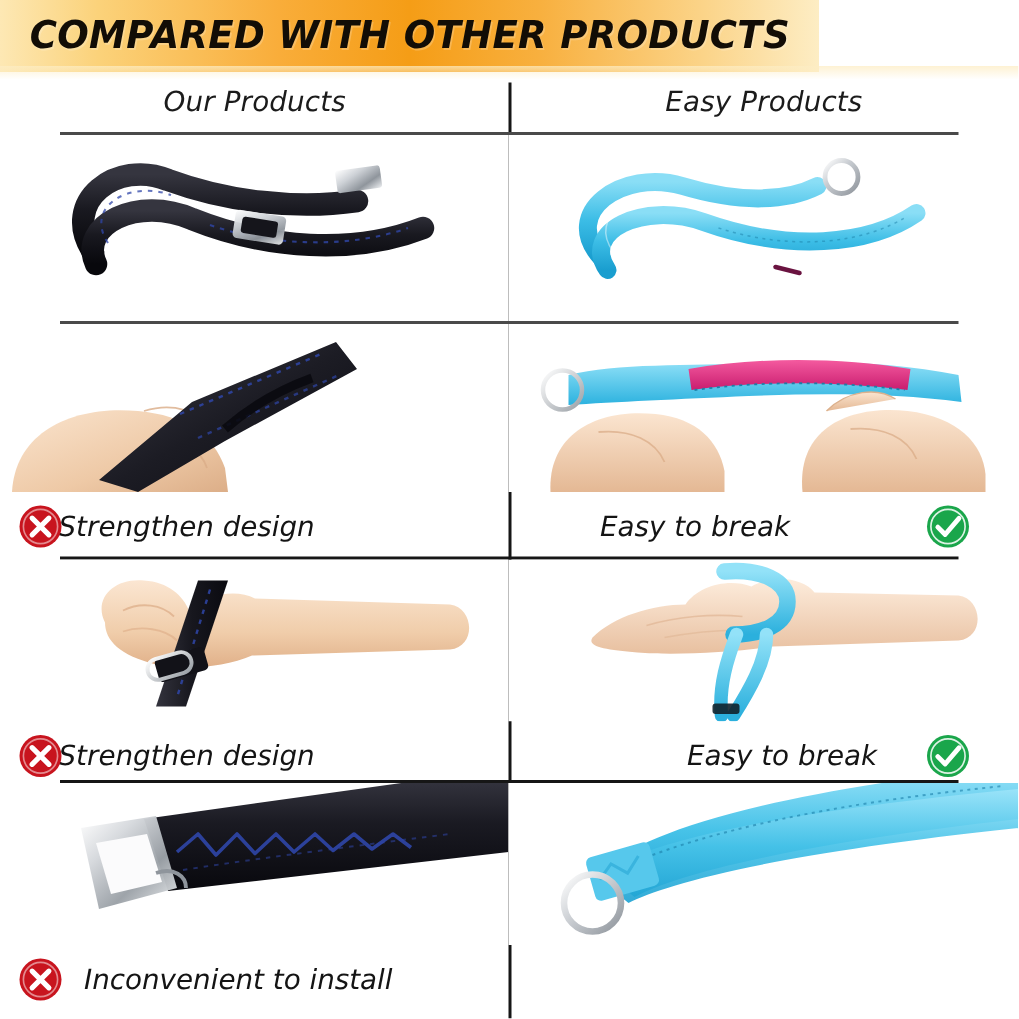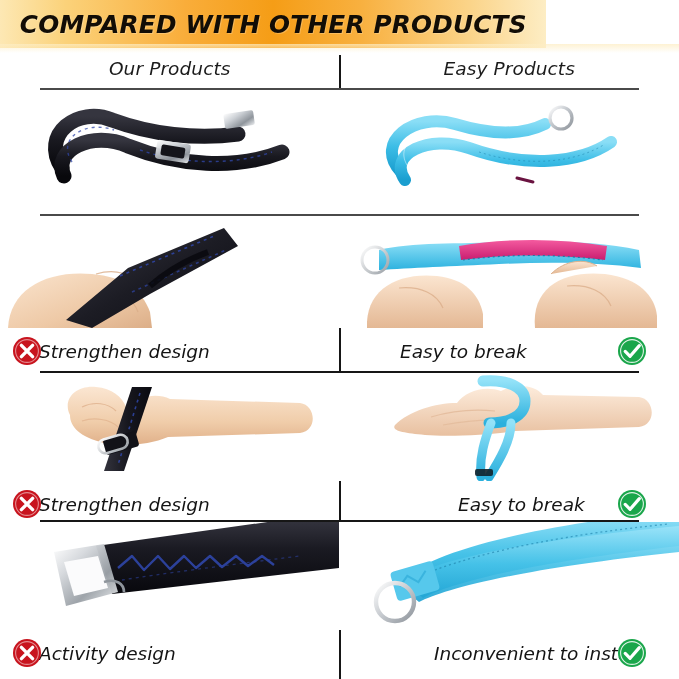--- a/index.html
+++ b/index.html
@@ -447,30 +447,20 @@
           <path d="M96 48 C 150 28, 230 12, 330 2" fill="none" stroke="#1b7fa8" stroke-width="1.3" opacity=".6" stroke-dasharray="2 3"></path>
           <rect x="54" y="44" width="44" height="30" rx="4" fill="#56c8ec" transform="rotate(-16 76 59)"></rect>
           <path d="M60 60 l10 -8 l9 9 l10 -9" fill="none" stroke="#3ab4de" stroke-width="2" transform="rotate(-16 76 59)"></path>
           <circle cx="56" cy="80" r="19" fill="none" stroke="url(#met6)" stroke-width="4.4"></circle>
         </svg>
       </div>
     </div>
   </div>
 
   <div class="caption-strip" style="top:582px">
-    <div class="cap-half left">
-      <span class="cap-text">Activity design</span>
-      <span class="badge-slot-left">
-        <svg class="badge" width="30" height="30" viewBox="0 0 30 30">
-          <circle cx="15" cy="15" r="14" fill="#1aa64b"></circle>
-          <circle cx="15" cy="15" r="11.4" fill="none" stroke="#ffffff" stroke-width="1.1" opacity=".85"></circle>
-          <path d="M8.2 15.4 L13.1 20.3 L22.3 9.6" fill="none" stroke="#ffffff" stroke-width="3.2" stroke-linecap="round" stroke-linejoin="round"></path>
-        </svg>
-      </span>
-    </div>
     <div class="cap-half right">
       <span class="badge-slot-right">
         <svg class="badge" width="30" height="30" viewBox="0 0 30 30">
           <circle cx="15" cy="15" r="14" fill="#c8141e"></circle>
           <circle cx="15" cy="15" r="11.4" fill="none" stroke="#ffffff" stroke-width="1.1" opacity=".5"></circle>
           <path d="M9.4 9.4 L20.6 20.6 M20.6 9.4 L9.4 20.6" fill="none" stroke="#ffffff" stroke-width="3.4" stroke-linecap="round"></path>
         </svg>
       </span>
       <span class="cap-text" style="margin-left:34px">Inconvenient to install</span>
     </div>

